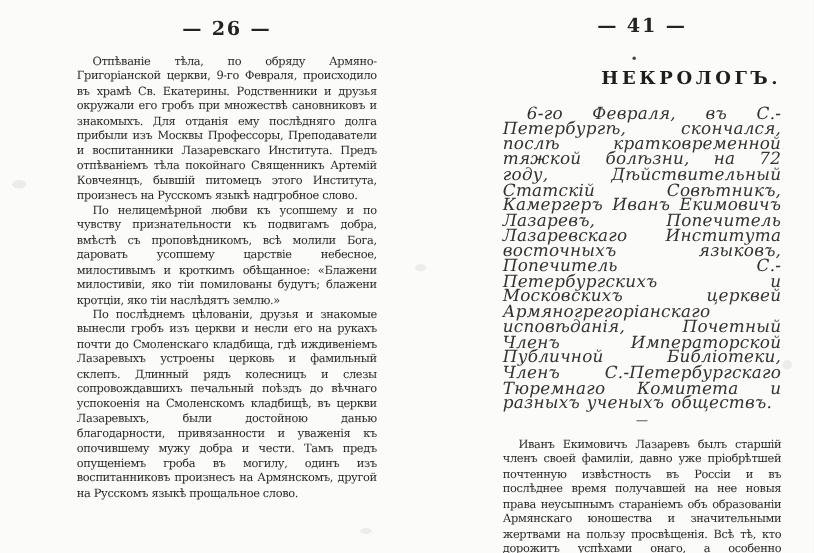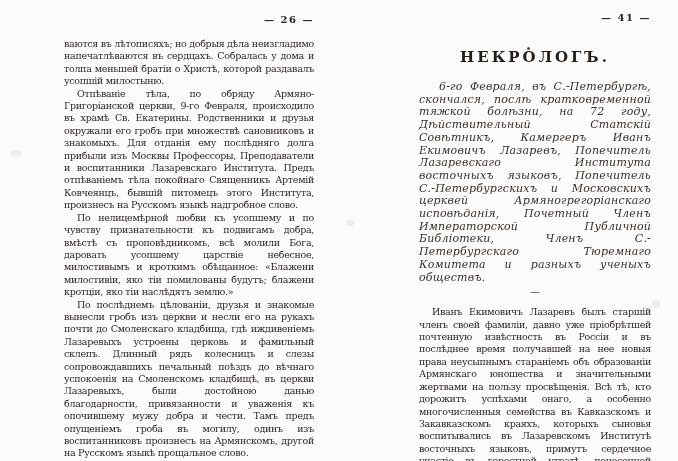--- a/index.html
+++ b/index.html
@@ -17,52 +17,52 @@
     color: #2d2a26;
   }
   .page {
     position: absolute;
     top: 0;
   }
   .page-left  { left: 64px;  top: 14px; width: 250px; }
   .page-right { left: 419px; top: 12px; width: 232px; }
 
   .page-header {
-    text-align: right;
-    font-size: 10px;
+    text-align: center;
+    font-size: 16px;
     font-weight: bold;
     letter-spacing: 1.5px;
     color: #26231f;
     white-space: nowrap;
   }
   .page-left .page-header { margin-bottom: 13px; }
 
   .para {
     margin: 0;
     font-size: 9.5px;
     line-height: 12.4px;
     letter-spacing: -0.3px;
     text-align: justify;
     color: #2d2a26;
   }
   .para.indent { text-indent: 13px; }
 
   .heading {
     margin: 25px 0 0 0;
-    text-align: center;
+    text-align: right;
     font-size: 15px;
     font-weight: bold;
     letter-spacing: 3px;
     color: #211e1a;
   }
 
   .intro {
     margin: 15px 0 0 0;
     font-style: italic;
-    font-size: 11px;
+    font-size: 14px;
     line-height: 12.7px;
     letter-spacing: 0.2px;
     word-spacing: 1.2px;
     text-align: justify;
     text-indent: 20px;
     color: #35312c;
   }
 
   .dash-divider {
     margin-top: 3px;
@@ -99,21 +99,20 @@
 
 <div class="scan">
 
   <div class="stain stain-1"></div>
   <div class="stain stain-2"></div>
   <div class="stain stain-3"></div>
   <div class="stain stain-4"></div>
 
   <div class="page page-left">
     <div class="page-header">— 26 —</div>
-    <p class="para">ваются въ лѣтописяхъ; но добрыя дѣла неизгладимо напечатлѣваются въ сердцахъ. Собралась у дома и толпа меньшей братіи о Христѣ, которой раздавалъ усопшій милостыню.</p>
     <p class="para indent">Отпѣваніе тѣла, по обряду Армяно-Григоріанской церкви, 9-го Февраля, происходило въ храмѣ Св. Екатерины. Родственники и друзья окружали его гробъ при множествѣ сановниковъ и знакомыхъ. Для отданія ему послѣдняго долга прибыли изъ Москвы Профессоры, Преподаватели и воспитанники Лазаревскаго Института. Предъ отпѣваніемъ тѣла покойнаго Священникъ Артемій Ковчеянцъ, бывшій питомецъ этого Института, произнесъ на Русскомъ языкѣ надгробное слово.</p>
     <p class="para indent">По нелицемѣрной любви къ усопшему и по чувству признательности къ подвигамъ добра, вмѣстѣ съ проповѣдникомъ, всѣ молили Бога, даровать усопшему царствіе небесное, милостивымъ и кроткимъ обѣщанное: «Блажени милостивіи, яко тіи помилованы будутъ; блажени кротціи, яко тіи наслѣдятъ землю.»</p>
     <p class="para indent">По послѣднемъ цѣлованіи, друзья и знакомые вынесли гробъ изъ церкви и несли его на рукахъ почти до Смоленскаго кладбища, гдѣ иждивеніемъ Лазаревыхъ устроены церковь и фамильный склепъ. Длинный рядъ колесницъ и слезы сопровождавшихъ печальный поѣздъ до вѣчнаго успокоенія на Смоленскомъ кладбищѣ, въ церкви Лазаревыхъ, были достойною данью благодарности, привязанности и уваженія къ опочившему мужу добра и чести. Тамъ предъ опущеніемъ гроба въ могилу, одинъ изъ воспитанниковъ произнесъ на Армянскомъ, другой на Русскомъ языкѣ прощальное слово.</p>
 
   </div>
 
   <div class="page page-right">
     <div class="page-header">— 41 —</div>
     <div class="ink-speck"></div>
     <h1 class="heading">НЕКРОЛОГЪ.</h1>

